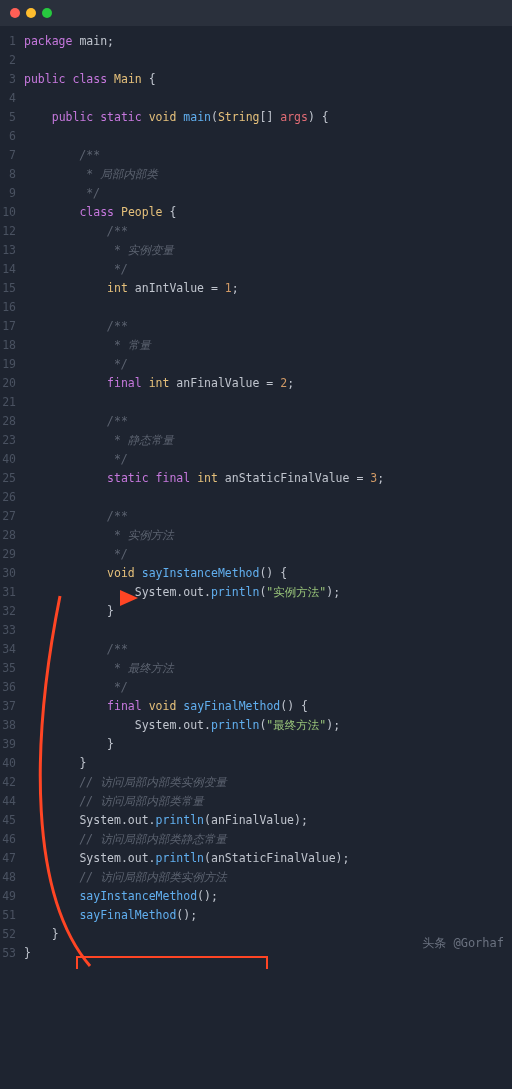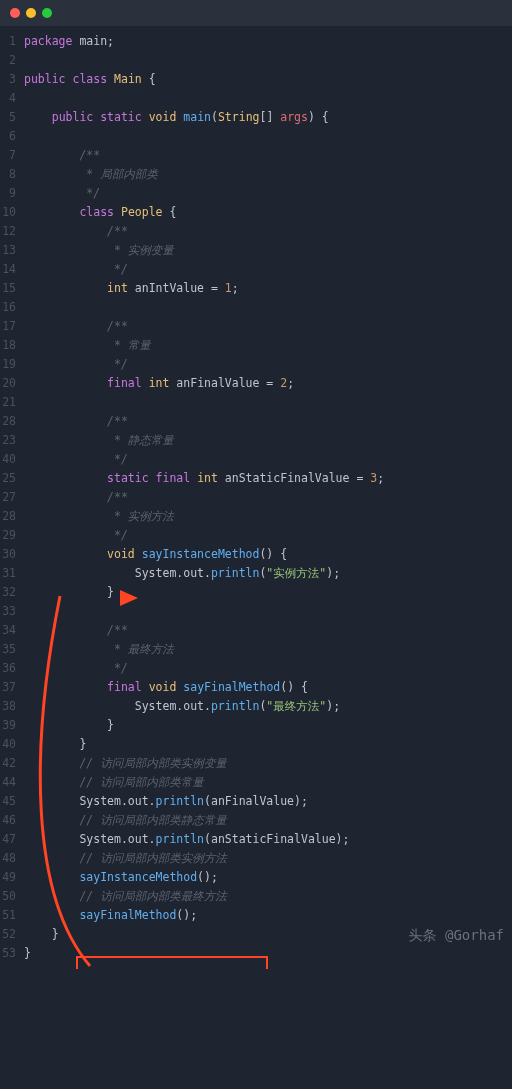--- a/index.html
+++ b/index.html
@@ -17,21 +17,21 @@
 .kw { color:#c678dd; }
 .cls { color:#e5c07b; }
 .fn { color:#61afef; }
 .str { color:#98c379; }
 .num { color:#d19a66; }
 .cmt { color:#5c6370; font-style:italic; }
 .var { color:#e06c75; }
 .typ { color:#e5c07b; }
 .redbox { position:absolute; border:2px solid #ff4524; pointer-events:none; }
 .arrow { position:absolute; pointer-events:none; }
-.watermark { position:absolute; bottom:24px; right:8px; color:#6a717f; font-size:14px; }
+.watermark { position:absolute; bottom:16px; right:8px; color:#6a717f; font-size:12px; }
 </style>
 </head>
 <body>
 
 <div class="editor">
   <div class="titlebar">
     <div class="dot red"></div>
     <div class="dot yellow"></div>
     <div class="dot green"></div>
   </div>
@@ -64,20 +64,21 @@
       <div class="line"><span class="ln">16</span><span class="tx"><span></span></span></div>
       <div class="line"><span class="ln">17</span><span class="tx"><span>            </span><span class="cmt">/**</span></span></div>
       <div class="line"><span class="ln">18</span><span class="tx"><span>            </span><span class="cmt"> * 常量</span></span></div>
       <div class="line"><span class="ln">19</span><span class="tx"><span>            </span><span class="cmt"> */</span></span></div>
       <div class="line"><span class="ln">20</span><span class="tx"><span>            </span><span class="kw">final</span><span> </span><span class="typ">int</span><span> anFinalValue = </span><span class="num">2</span><span>;</span></span></div>
       <div class="line"><span class="ln">21</span><span class="tx"><span></span></span></div>
       <div class="line"><span class="ln">28</span><span class="tx"><span>            </span><span class="cmt">/**</span></span></div>
       <div class="line"><span class="ln">23</span><span class="tx"><span>            </span><span class="cmt"> * 静态常量</span></span></div>
       <div class="line"><span class="ln">40</span><span class="tx"><span>            </span><span class="cmt"> */</span></span></div>
       <div class="line"><span class="ln">25</span><span class="tx"><span>            </span><span class="kw">static final</span><span> </span><span class="typ">int</span><span> anStaticFinalValue = </span><span class="num">3</span><span>;</span></span></div>
+      <div class="line"><span class="ln">26</span><span class="tx"><span></span></span></div>
       <div class="line"><span class="ln">27</span><span class="tx"><span>            </span><span class="cmt">/**</span></span></div>
       <div class="line"><span class="ln">28</span><span class="tx"><span>            </span><span class="cmt"> * 实例方法</span></span></div>
       <div class="line"><span class="ln">29</span><span class="tx"><span>            </span><span class="cmt"> */</span></span></div>
       <div class="line"><span class="ln">30</span><span class="tx"><span>            </span><span class="typ">void</span><span> </span><span class="fn">sayInstanceMethod</span><span>() {</span></span></div>
       <div class="line"><span class="ln">31</span><span class="tx"><span>                System.out.</span><span class="fn">println</span><span>(</span><span class="str">"实例方法"</span><span>);</span></span></div>
       <div class="line"><span class="ln">32</span><span class="tx"><span>            }</span></span></div>
       <div class="line"><span class="ln">33</span><span class="tx"><span></span></span></div>
       <div class="line"><span class="ln">34</span><span class="tx"><span>            </span><span class="cmt">/**</span></span></div>
       <div class="line"><span class="ln">35</span><span class="tx"><span>            </span><span class="cmt"> * 最终方法</span></span></div>
       <div class="line"><span class="ln">36</span><span class="tx"><span>            </span><span class="cmt"> */</span></span></div>
@@ -85,18 +86,17 @@
       <div class="line"><span class="ln">38</span><span class="tx"><span>                System.out.</span><span class="fn">println</span><span>(</span><span class="str">"最终方法"</span><span>);</span></span></div>
       <div class="line"><span class="ln">39</span><span class="tx"><span>            }</span></span></div>
       <div class="line"><span class="ln">40</span><span class="tx"><span>        }</span></span></div>
       <div class="line"><span class="ln">42</span><span class="tx"><span>        </span><span class="cmt">// 访问局部内部类实例变量</span></span></div>
       <div class="line"><span class="ln">44</span><span class="tx"><span>        </span><span class="cmt">// 访问局部内部类常量</span></span></div>
       <div class="line"><span class="ln">45</span><span class="tx"><span>        System.out.</span><span class="fn">println</span><span>(anFinalValue);</span></span></div>
       <div class="line"><span class="ln">46</span><span class="tx"><span>        </span><span class="cmt">// 访问局部内部类静态常量</span></span></div>
       <div class="line"><span class="ln">47</span><span class="tx"><span>        System.out.</span><span class="fn">println</span><span>(anStaticFinalValue);</span></span></div>
       <div class="line"><span class="ln">48</span><span class="tx"><span>        </span><span class="cmt">// 访问局部内部类实例方法</span></span></div>
       <div class="line"><span class="ln">49</span><span class="tx"><span>        </span><span class="fn">sayInstanceMethod</span><span>();</span></span></div>
-      <div class="line"><span class="ln">50</span><span class="tx"><span>        </span><span class="cmt">// 访问局部内部类最终方法</span></span></div>
       <div class="line"><span class="ln">51</span><span class="tx"><span>        </span><span class="fn">sayFinalMethod</span><span>();</span></span></div>
       <div class="line"><span class="ln">52</span><span class="tx"><span>    }</span></span></div>
       <div class="line"><span class="ln">53</span><span class="tx"><span>}</span></span></div>
     </div>
 </div>
 
 </body></html>

